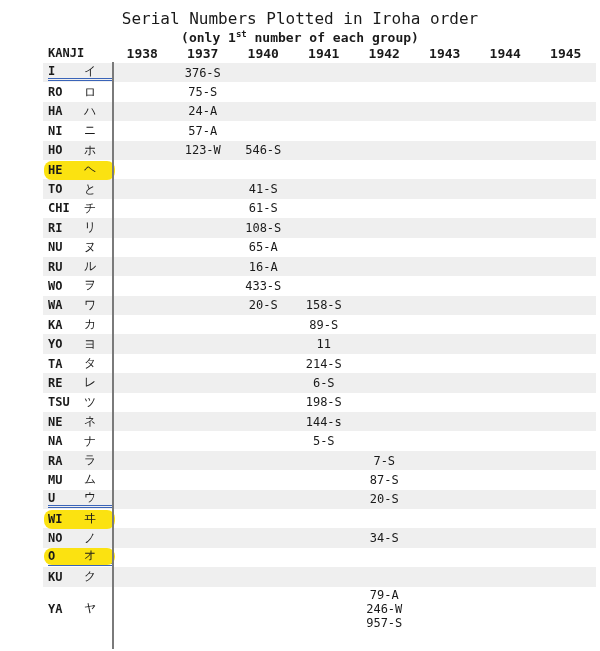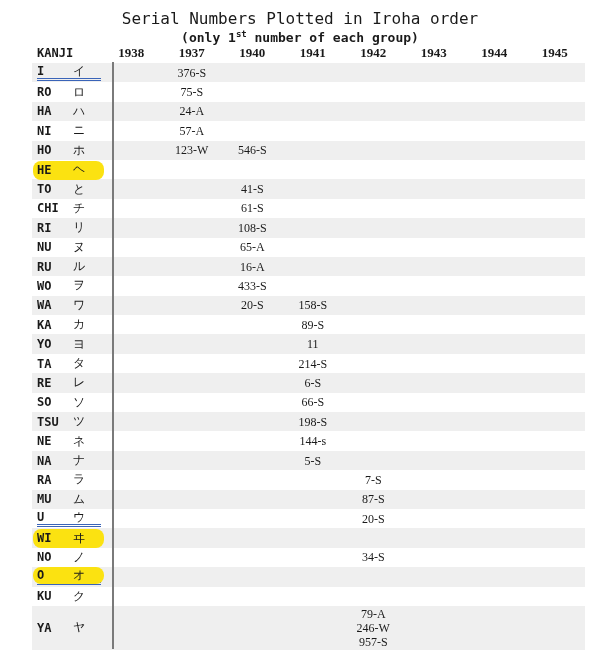--- a/index.html
+++ b/index.html
@@ -3,26 +3,26 @@
 <meta charset="utf-8">
 <style>
   * { margin:0; padding:0; box-sizing:border-box; }
   html,body { width:600px; height:651px; background:#ffffff; overflow:hidden; }
   body { font-family:"DejaVu Sans Mono", monospace; color:#1a1a1a; position:relative; }
 
   .title { text-align:center; font-weight:normal; font-size:16px; margin-top:9px; letter-spacing:0px; }
   .subtitle { text-align:center; font-weight:bold; font-size:13px; margin-top:1px; }
   .subtitle sup { font-size:9px; }
 
-  .grid { position:absolute; left:32px; top:44px; width:553px; }
+  .grid { position:absolute; left:43px; top:44px; width:553px; }
 
   .hdr-row { display:flex; height:18px; align-items:center; font-weight:bold; font-size:13px; }
   .label-col { width:69px; flex:0 0 69px; padding-left:5px; position:relative; }
   .hdr-row .label-col { font-size:12px; }
-  .cells { display:flex; flex:1;font-family:Liberation Serif, serif; }
+  .cells { display:flex; flex:1; }
   .cell { width:60.5px; flex:0 0 60.5px; text-align:center; }
 
   .rows { margin-top:1px; }
   .row { display:flex; min-height:19.4px; align-items:center; }
   .row:nth-child(odd) { background:#efefef; }
 
   .label-inner { position:relative; display:flex; align-items:center; width:64px; height:16px; }
   .label-inner.ul { border-bottom:3px double #3a64b8; height:17px; }
   .label-inner.hl::before { content:""; position:absolute; left:-4px; right:-3px; top:-1px; bottom:-2px;
       background:#fbe211; border-radius:8px; z-index:0; }
@@ -393,40 +393,20 @@
           </div>
           <div class="cell"></div>
           <div class="cell"></div>
           <div class="cell"></div>
           <div class="cell"></div>
         </div>
   </div>
       <div class="row">
     <div class="label-col">
       <div class="label-inner">
-        <span class="romaji">SO</span>
-        <span class="kana">ソ</span>
-      </div>
-    </div>
-    <div class="cells">
-          <div class="cell"></div>
-          <div class="cell"></div>
-          <div class="cell"></div>
-          <div class="cell">
-            <div class="val">66-S</div>
-          </div>
-          <div class="cell"></div>
-          <div class="cell"></div>
-          <div class="cell"></div>
-          <div class="cell"></div>
-        </div>
-  </div>
-      <div class="row">
-    <div class="label-col">
-      <div class="label-inner">
         <span class="romaji">TSU</span>
         <span class="kana">ツ</span>
       </div>
     </div>
     <div class="cells">
           <div class="cell"></div>
           <div class="cell"></div>
           <div class="cell"></div>
           <div class="cell">
             <div class="val">198-S</div>

